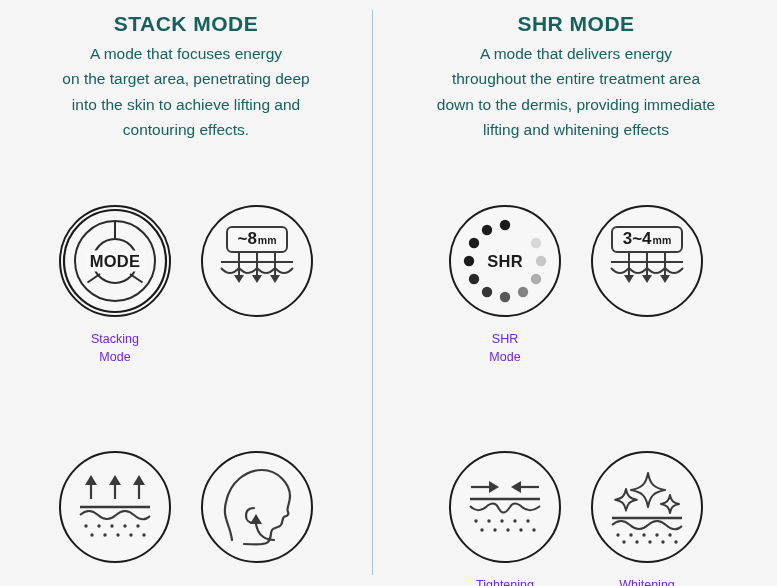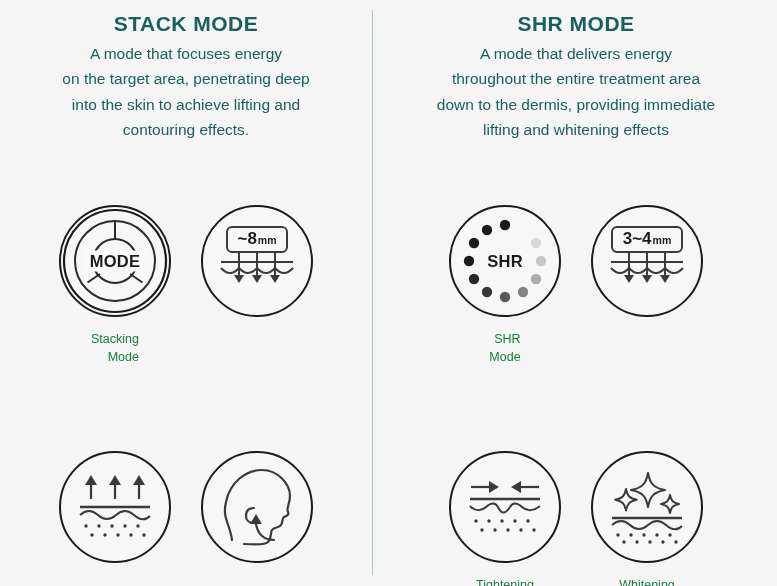--- a/index.html
+++ b/index.html
@@ -96,22 +96,22 @@
     display: flex;
     align-items: center;
     justify-content: center;
     position: relative;
   }
 
   .caption {
     margin-top: 13px;
     font-size: 12.5px;
     line-height: 1.45;
-    text-align: right;
-    color: #15803d;
+    text-align: center;
+    color: #6d28d9;
     white-space: pre-line;
   }
 
   svg { display: block; overflow: visible; }
 </style>
 </head>
 <body>
 
 <div class="board">
 

